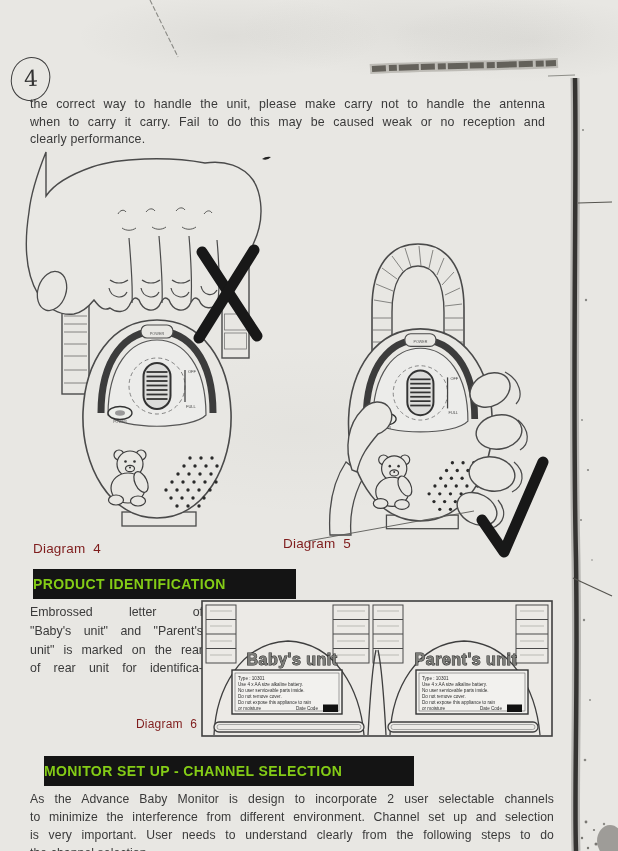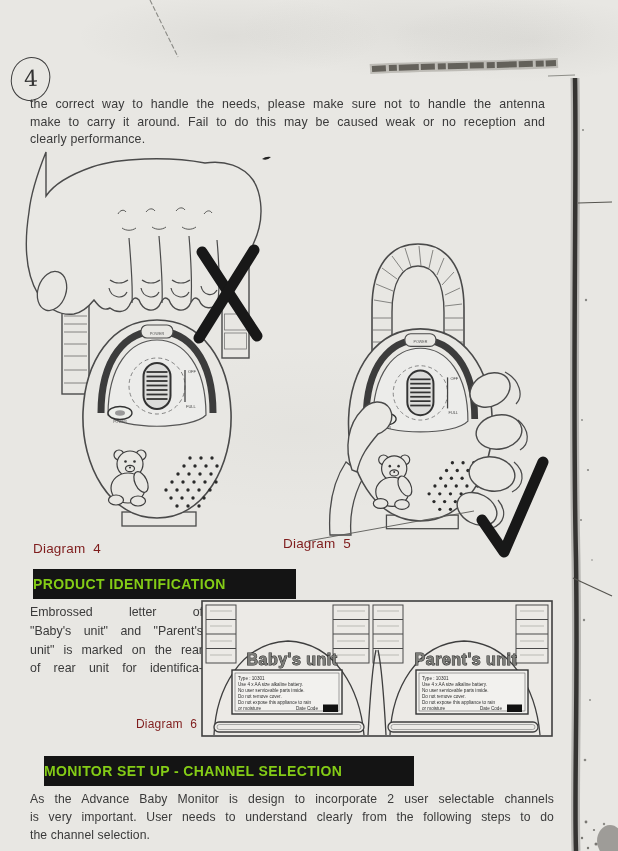--- a/index.html
+++ b/index.html
@@ -80,22 +80,22 @@
         <circle cx="604" cy="824" r="1.2" opacity=".5"></circle>
     </g>
     <path d="M262,159 q4,-3 9,-2 q-4,4 -9,2 Z" fill="#222"></path>
   </svg>
 
   <div class="abs pgnum">
     <span>4</span>
   </div>
 
   <div class="abs bodytext intro">
-    <div>the correct way to handle the needs, please make sure not to handle the antenna</div>
-    <div>make to carry it around. Fail to do this may be caused weak or no reception and</div>
+    <div>the correct way to handle the unit, please make carry not to handle the antenna</div>
+    <div>when to carry it carry. Fail to do this may be caused weak or no reception and</div>
     <div class="lastline">clearly performance.</div>
   </div>
 
   <svg class="abs" style="left:0;top:140px;z-index:1;" width="618" height="422" viewBox="0 140 618 422">
     <defs>
       <g id="monitorG">
         <rect x="52" y="196" width="74" height="14" fill="#e8e7e3" stroke="#4a4a4a" stroke-width="1.3"></rect>
         <path d="M87,4 C133,4 159,46 161,96 C163,150 134,202 87,202 C40,202 11,150 13,96 C15,46 41,4 87,4 Z" fill="#e8e7e3" stroke="#4a4a4a" stroke-width="1.6"></path>
         <path d="M31,97 C31,42 56,15 87,15 C118,15 143,42 143,97" fill="none" stroke="#3c3c3c" stroke-width="7"></path>
         <path d="M38,99 C38,50 60,24 87,24 C114,24 136,50 136,99 C122,114 52,114 38,99 Z" fill="#ececea" stroke="#555" stroke-width="1.2"></path>
@@ -363,17 +363,18 @@
       <rect x="191" y="126.5" width="144" height="5" rx="2.5" stroke-width=".6" fill="none" stroke="#777"></rect>
     </g>
   </svg>
 
   <div class="abs dlabel" style="left:136px;top:717px;font-size:12px;z-index:2;">Diagram 6</div>
 
   <div class="abs headerbar" style="left:44px;top:756px;width:370px;">MONITOR SET UP - CHANNEL SELECTION</div>
 
   <div class="abs bodytext setup">
     <div>As the Advance Baby Monitor is design to incorporate 2 user selectable channels</div>
+    <div>to minimize the interference from different environment. Channel set up and selection</div>
     <div>is very important. User needs to understand clearly from the following steps to do</div>
     <div class="lastline">the channel selection.</div>
   </div>
 
 </div>
 
 </body></html>

